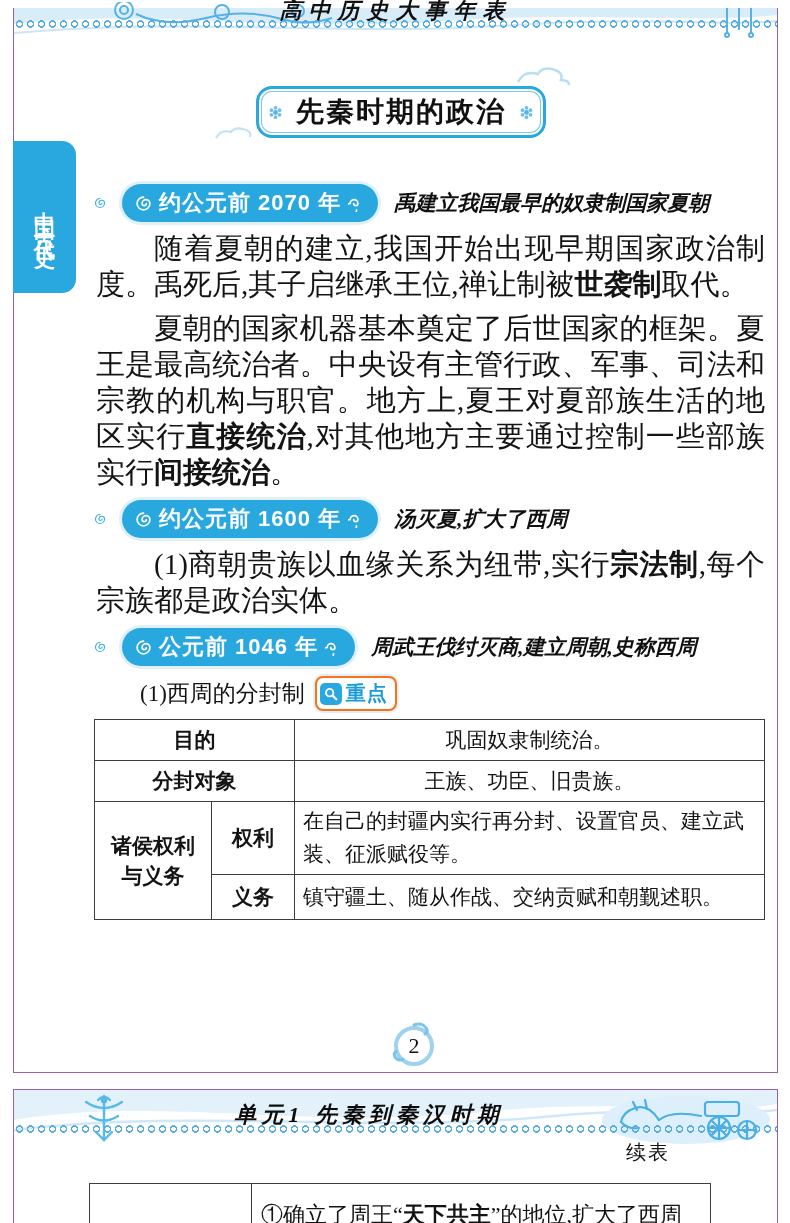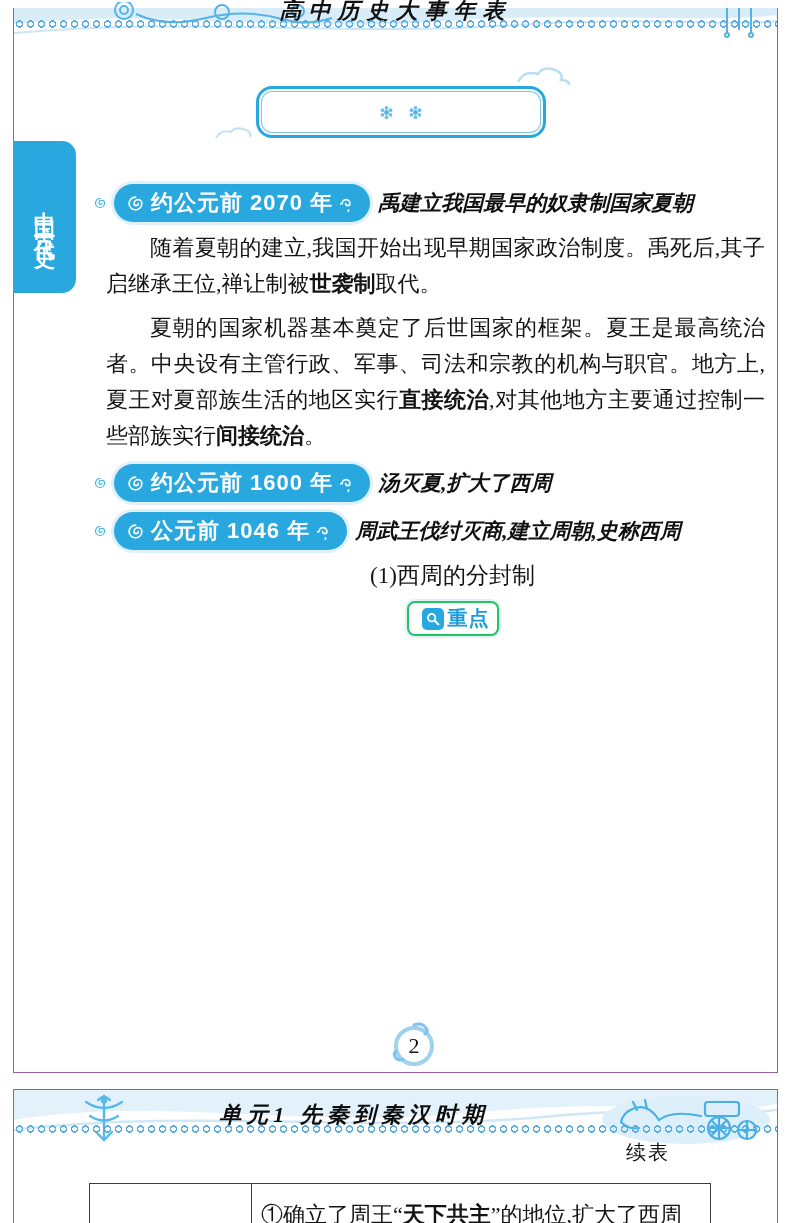--- a/index.html
+++ b/index.html
@@ -33,55 +33,55 @@
     position:absolute;top:78px;left:242px;width:284px;height:46px;background:#fff;
     border:3px solid #29a8e0;border-radius:16px;
     box-shadow:inset 0 0 0 2px #fff, inset 0 0 0 3px #7cc7ec;
     display:flex;align-items:center;justify-content:center;gap:12px;
   }
   .title-text{
     font-family:"Liberation Sans","DejaVu Sans",sans-serif;font-weight:bold;font-size:28px;
     letter-spacing:2px;color:#101010;white-space:nowrap;
   }
   .content{position:absolute;left:80px;right:12px;top:176px;}
-  .entry-row{display:flex;align-items:center;gap:8px;}
+  .entry-row{display:flex;align-items:center;gap:16px;}
   .mt12{margin-top:12px;} .mt10{margin-top:10px;text-align:right;}
   .era-badge{
     display:inline-flex;align-items:center;gap:7px;background:#29a8e0;color:#fff;
     border-radius:19px;padding:4px 13px;white-space:nowrap;
     font-family:"Liberation Sans","DejaVu Sans",sans-serif;font-weight:bold;font-size:22px;letter-spacing:1px;
     box-shadow:0 0 0 3px #e0f1fb;
   }
   .swirl{width:17px;height:17px;flex:0 0 auto;}
   .mini-swirl{width:12px;height:12px;flex:0 0 auto;opacity:.9;}
   .era-note{font-size:21px;font-weight:600;font-style:italic;color:#101010;white-space:nowrap;}
-  .para{font-size:22px;line-height:36px;text-indent:2em;text-align:justify;margin:8px 0 0 12px;}
+  .para{font-size:29px;line-height:36px;text-indent:2em;text-align:justify;margin:8px 0 0 2px;}
   .b{font-weight:bold;}
-  .subheading-row{display:flex;align-items:center;gap:10px;padding-left:46px;font-size:23px;margin-top:10px;flex-direction:column;}
+  .subheading-row{display:flex;align-items:center;gap:10px;padding-left:46px;font-size:23px;margin-top:10px;}
   .kp-badge{
-    display:inline-flex;align-items:center;gap:4px;border:2px solid #22c55e;border-radius:8px;
-    background:#fff;padding:2px 7px 2px 13px;box-shadow:0 0 0 2px #dff0fa;
+    display:inline-flex;align-items:center;gap:4px;border:2px solid #f97316;border-radius:8px;
+    background:#fff;padding:2px 7px 2px 3px;box-shadow:0 0 0 2px #dff0fa;
   }
   .kp-icon{width:22px;height:22px;background:#29a8e0;border-radius:5px;display:flex;align-items:center;justify-content:center;}
   .kp-text{color:#1b9cd8;font-family:"Liberation Sans","DejaVu Sans",sans-serif;font-weight:bold;font-size:20px;letter-spacing:1px;}
   table.t1{width:100%;border-collapse:collapse;margin-top:8px;}
   table.t1 td{border:1px solid #3d3d3d;font-size:21px;padding:3px 8px;vertical-align:middle;}
   table.t1 .lbl{font-family:"Liberation Sans","DejaVu Sans",sans-serif;font-weight:bold;text-align:center;}
   table.t1 .pre{white-space:pre-line;line-height:30px;}
   table.t1 .val{line-height:33px;}
   table.t1 .center{text-align:center;}
   table.t1 .w1{width:100px;} table.t1 .w2{width:66px;}
   table.t1 .h1{height:34px;} table.t1 .h2{height:60px;} table.t1 .h3{height:38px;}
   .page-num{position:absolute;left:375px;top:1013px;width:50px;height:50px;}
   .page-num .num{
     position:absolute;inset:0;display:flex;align-items:center;justify-content:center;
     font-size:22px;color:#111;font-family:"Liberation Serif","DejaVu Serif",serif;
   }
   .p2-title{
-    position:absolute;top:10px;left:120px;width:440px;text-align:center;
+    position:absolute;top:10px;left:135px;width:440px;text-align:center;
     font-family:"Liberation Serif","DejaVu Serif",serif;font-style:italic;font-weight:bold;
     font-size:22px;letter-spacing:5px;color:#0d0d0d;white-space:nowrap;
   }
   .cont-label{position:absolute;top:49px;left:612px;font-size:20px;letter-spacing:2px;}
   .t2{
     position:absolute;top:93px;left:75px;width:620px;height:260px;
     border:1px solid #3d3d3d;display:flex;background:#fff;
   }
   .t2-col1{width:161px;border-right:1px solid #3d3d3d;}
   .t2-col2{flex:1;padding:13px 10px 0 9px;font-size:22px;line-height:36px;text-align:justify;}
@@ -136,20 +136,21 @@
       <g fill="#53b4e6">
           <circle cx="12" cy="12" r="3.4"></circle>
         <circle cx="12" cy="5.4" r="2.6" opacity=".85"></circle>
           <circle cx="17.7" cy="8.7" r="2.6" opacity=".85"></circle>
         <circle cx="17.7" cy="15.3" r="2.6" opacity=".85"></circle>
           <circle cx="12" cy="18.6" r="2.6" opacity=".85"></circle>
         <circle cx="6.3" cy="15.3" r="2.6" opacity=".85"></circle>
           <circle cx="6.3" cy="8.7" r="2.6" opacity=".85"></circle>
         </g>
     </svg>
+    <div class="title-text">先秦时期的政治</div>
     <svg class="swirl" viewBox="0 0 24 24">
       <g fill="#53b4e6">
           <circle cx="12" cy="12" r="3.4"></circle>
         <circle cx="12" cy="5.4" r="2.6" opacity=".85"></circle>
           <circle cx="17.7" cy="8.7" r="2.6" opacity=".85"></circle>
         <circle cx="17.7" cy="15.3" r="2.6" opacity=".85"></circle>
           <circle cx="12" cy="18.6" r="2.6" opacity=".85"></circle>
         <circle cx="6.3" cy="15.3" r="2.6" opacity=".85"></circle>
           <circle cx="6.3" cy="8.7" r="2.6" opacity=".85"></circle>
         </g>
@@ -186,20 +187,21 @@
           <path d="M12 3a9 9 0 1 0 9 9 5.5 5.5 0 0 0-11 0 3 3 0 0 0 6 0" fill="none" stroke="#fff" stroke-width="2.4" stroke-linecap="round"></path>
         </svg>
         <span>约公元前 1600 年</span>
         <svg class="swirl" viewBox="0 0 24 24">
           <path d="M12 21a9 9 0 1 1-9-9 5.5 5.5 0 0 1 11 0 3 3 0 0 1-6 0" fill="none" stroke="#fff" stroke-width="2.4" stroke-linecap="round"></path>
         </svg>
       </div>
       <div class="era-note">汤灭夏,扩大了西周</div>
     </div>
 
+    <p class="para"><span>(1)商朝贵族以血缘关系为纽带,实行</span><span class="b">宗法制</span><span>,每个宗族都是政治实体。</span></p>
 
     <div class="entry-row mt10">
       <svg class="mini-swirl" viewBox="0 0 24 24">
         <path d="M12 3a9 9 0 1 0 9 9 5.5 5.5 0 0 0-11 0 3 3 0 0 0 6 0" fill="none" stroke="#29a8e0" stroke-width="2.4" stroke-linecap="round"></path>
       </svg>
       <div class="era-badge">
         <svg class="swirl" viewBox="0 0 24 24">
           <path d="M12 3a9 9 0 1 0 9 9 5.5 5.5 0 0 0-11 0 3 3 0 0 0 6 0" fill="none" stroke="#fff" stroke-width="2.4" stroke-linecap="round"></path>
         </svg>
         <span>公元前 1046 年</span>
@@ -216,20 +218,42 @@
         <span class="kp-icon">
           <svg width="16" height="16" viewBox="0 0 24 24">
             <circle cx="10" cy="10" r="5.6" fill="none" stroke="#fff" stroke-width="2.6"></circle>
             <path d="M14.6 14.6 L20 20" stroke="#fff" stroke-width="3.2" stroke-linecap="round"></path>
           </svg>
         </span>
         <span class="kp-text">重点</span>
       </span>
     </div>
 
+    <table class="t1">
+      <tbody>
+          <tr>
+        <td class="lbl h1" colspan="2" style="width:166px">目的</td>
+        <td class="val center h1">巩固奴隶制统治。</td>
+      </tr>
+      <tr>
+        <td class="lbl h1" colspan="2">分封对象</td>
+        <td class="val center h1">王族、功臣、旧贵族。</td>
+      </tr>
+      <tr>
+        <td class="lbl pre w1" rowspan="2">诸侯权利
+与义务</td>
+        <td class="lbl w2 h2">权利</td>
+        <td class="val h2">在自己的封疆内实行再分封、设置官员、建立武装、征派赋役等。</td>
+      </tr>
+      <tr>
+        <td class="lbl h3">义务</td>
+        <td class="val h3">镇守疆土、随从作战、交纳贡赋和朝觐述职。</td>
+      </tr>
+    </tbody>
+      </table>
   </div>
 
   <div class="page-num">
     <svg width="50" height="50" viewBox="0 0 50 50">
       <circle cx="25" cy="25" r="18" fill="none" stroke="#9ed2ef" stroke-width="4"></circle>
       <path d="M25 4 q8 -3 12 3 q3 4 -1 6" fill="none" stroke="#7ec4ea" stroke-width="3" stroke-linecap="round"></path>
       <path d="M7 30 q-4 4 1 8 q3 2 6 0" fill="none" stroke="#7ec4ea" stroke-width="3" stroke-linecap="round"></path>
     </svg>
     <div class="num">2</div>
   </div>

